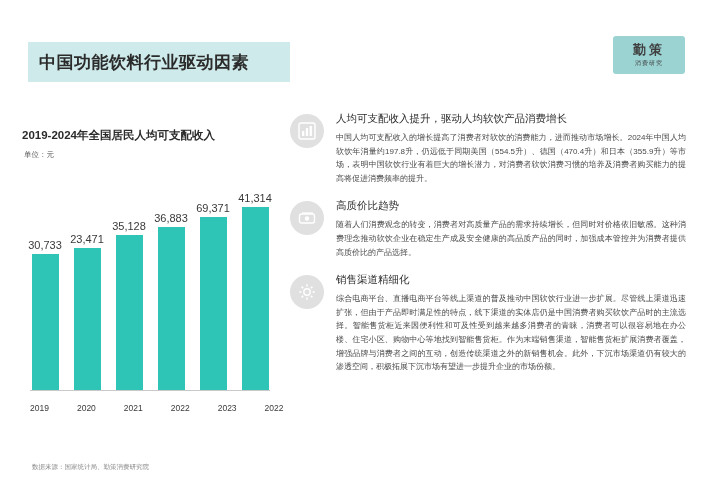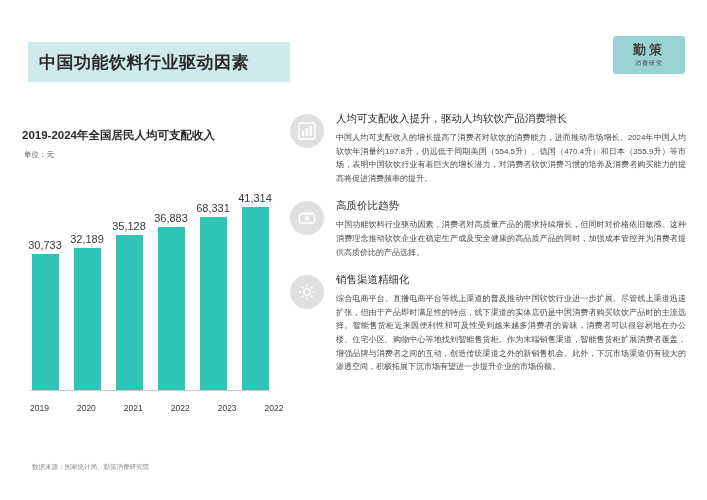--- a/index.html
+++ b/index.html
@@ -212,33 +212,33 @@
     <div class="chart-title">2019-2024年全国居民人均可支配收入</div>
     <div class="chart-unit">单位：元</div>
     <div class="plot">
       <div class="axis-line"></div>
       <div class="bars" id="bars">
           <div class="bar-col">
             <div class="bar-value">30,733</div>
             <div class="bar" style="height: 136px; background: rgb(46, 196, 182);"></div>
           </div>
           <div class="bar-col">
-            <div class="bar-value">32,189</div>
+            <div class="bar-value">23,471</div>
             <div class="bar" style="height: 142px; background: rgb(46, 196, 182);"></div>
           </div>
           <div class="bar-col">
             <div class="bar-value">35,128</div>
             <div class="bar" style="height: 155px; background: rgb(46, 196, 182);"></div>
           </div>
           <div class="bar-col">
             <div class="bar-value">36,883</div>
             <div class="bar" style="height: 163px; background: rgb(46, 196, 182);"></div>
           </div>
           <div class="bar-col">
-            <div class="bar-value">68,331</div>
+            <div class="bar-value">69,371</div>
             <div class="bar" style="height: 173px; background: rgb(46, 196, 182);"></div>
           </div>
           <div class="bar-col">
             <div class="bar-value">41,314</div>
             <div class="bar" style="height: 183px; background: rgb(46, 196, 182);"></div>
           </div>
         </div>
       <div class="xlabels" id="xlabels">
           <div class="xlabel">2019</div>
           <div class="xlabel">2020</div>
@@ -271,21 +271,21 @@
     <div class="section">
       <div class="icon-badge">
         <svg width="18" height="18" viewBox="0 0 18 18">
           <rect x="1.5" y="5" width="15" height="9" rx="2" fill="none" stroke="#ffffff" stroke-width="1.4"></rect>
           <circle cx="9" cy="9.5" r="2.2" fill="#ffffff"></circle>
           <path d="M4 4 h11" stroke="#ffffff" stroke-width="1.3" fill="none"></path>
         </svg>
       </div>
       <div class="sec-body">
         <div class="sec-title">高质价比趋势</div>
-        <div class="sec-text">中国功能饮料行业驱动因素，消费者对高质量产品的需求持续增长，但同时对价格依旧敏感。这种消费理念推动软饮企业在稳定生产成及安全健康的高品质产品的同时，加强成本管控并为消费者提供高质价比的产品选择。</div>
+        <div class="sec-text">随着人们消费观念的转变，消费者对高质量产品的需求持续增长，但同时对价格依旧敏感。这种消费理念推动软饮企业在稳定生产成及安全健康的高品质产品的同时，加强成本管控并为消费者提供高质价比的产品选择。</div>
       </div>
     </div>
 
     <div class="section">
       <div class="icon-badge">
         <svg width="18" height="18" viewBox="0 0 18 18">
           <circle cx="9" cy="9" r="3.2" fill="none" stroke="#ffffff" stroke-width="1.4"></circle>
           <g stroke="#ffffff" stroke-width="1.5">
             <path d="M9 1.2 V3.4"></path>
               <path d="M9 14.6 V16.8"></path>

